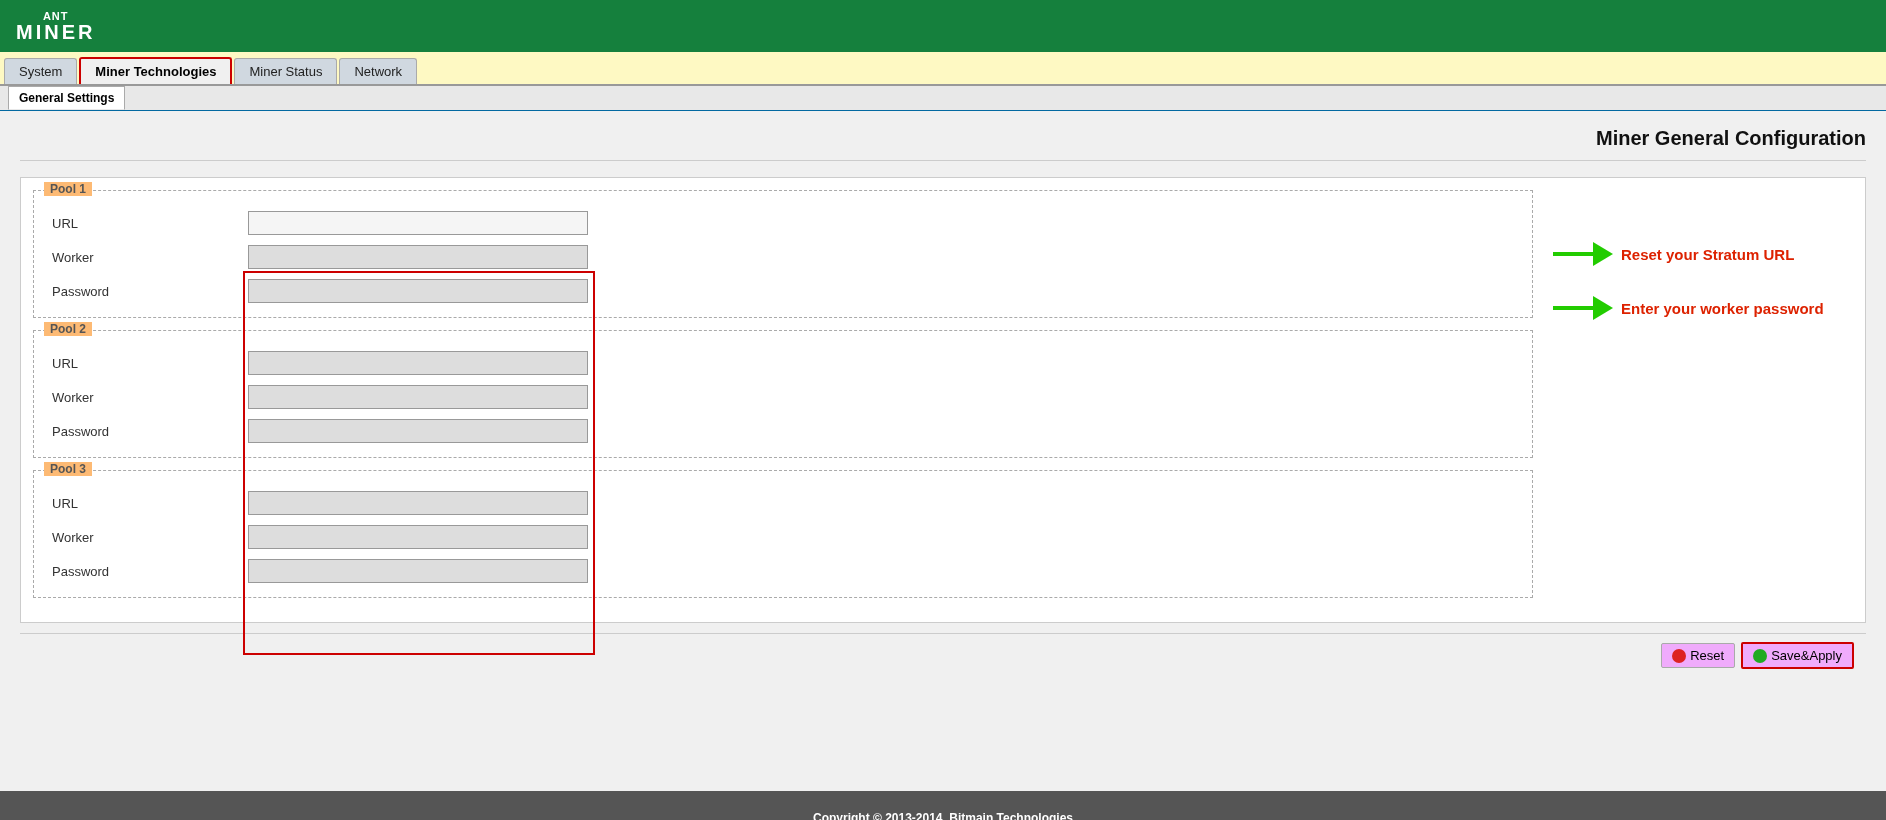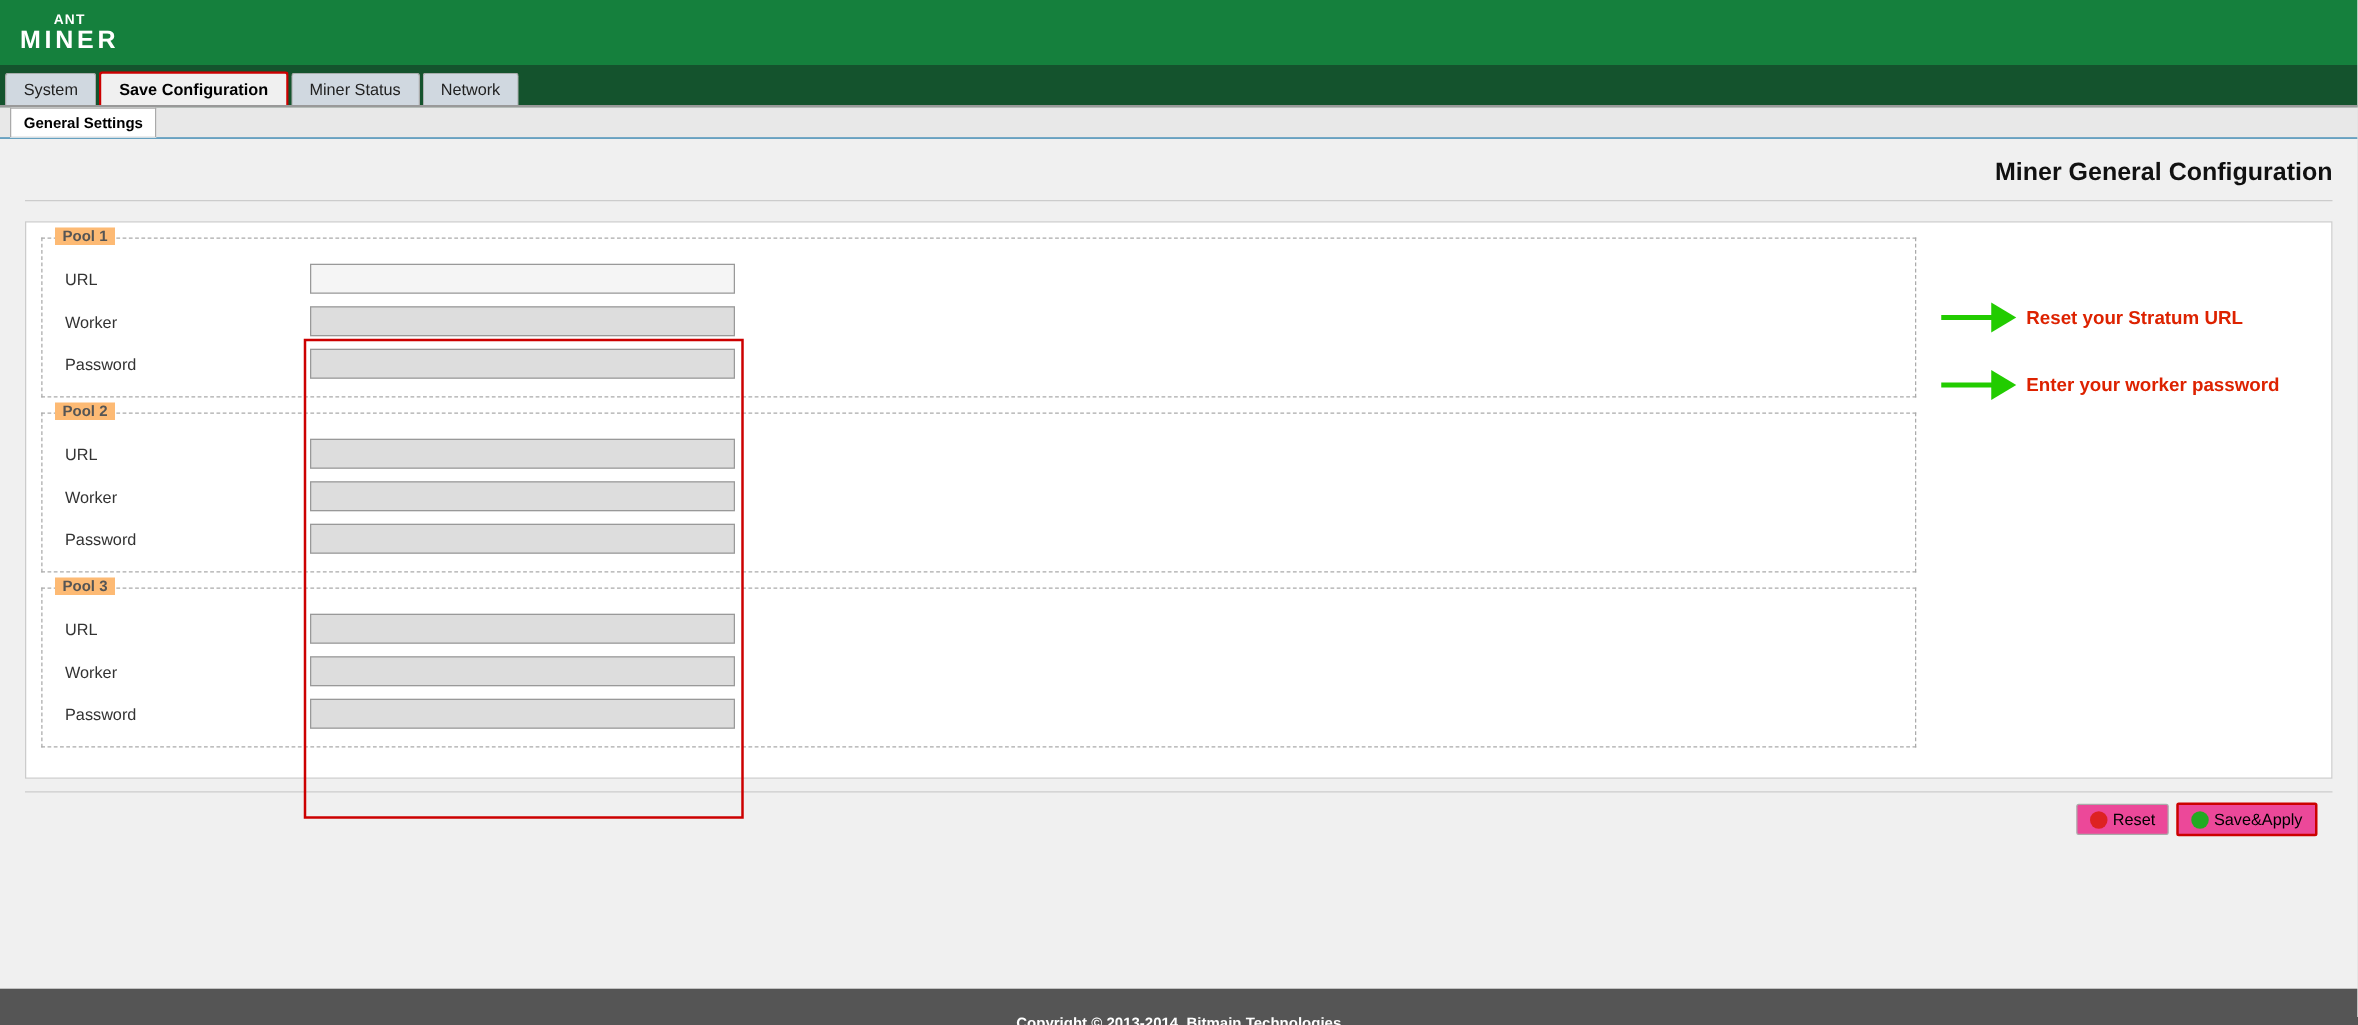--- a/index.html
+++ b/index.html
@@ -21,21 +21,21 @@
       display: flex;
       flex-direction: column;
       align-items: center;
       line-height: 1;
     }
     #header .logo .ant { font-size: 11px; letter-spacing: 1px; }
     #header .logo .miner { font-size: 20px; letter-spacing: 3px; }
 
     
     #tab-bar {
-      background: #14532d;
+      background: #fef9c3;
       border-bottom: 2px solid #999;
       display: flex;
       align-items: flex-end;
       padding: 4px 4px 0 4px;
       min-height: 34px;
     }
     .tab {
       padding: 5px 14px;
       border: 1px solid #aaa;
       border-bottom: none;
@@ -149,21 +149,21 @@
       background: #f0f0f0;
       border-top: 1px solid #ccc;
       gap: 6px;
     }
     .btn {
       display: flex;
       align-items: center;
       gap: 4px;
       padding: 4px 10px;
       border: 1px solid #aaa;
-      background: #ec4899;
+      background: #f0abfc;
       cursor: pointer;
       font-size: 13px;
       border-radius: 2px;
     }
     .btn.save-apply {
       border: 2px solid #cc0000;
     }
     .btn-icon {
       width: 14px;
       height: 14px;
@@ -216,21 +216,21 @@
 
 <div id="header" data-name="header">
   <div class="logo" data-name="logo">
     <span class="ant" data-name="logo-top">ANT</span>
     <span class="miner" data-name="logo-bottom">MINER</span>
   </div>
 </div>
 
 <div id="tab-bar" data-name="tab-bar">
   <div class="tab" data-name="tab-system">System</div>
-  <div class="tab active" data-name="tab-miner-configuration">Save Configuration</div>
+  <div class="tab active" data-name="tab-miner-configuration">Miner Technologies</div>
   <div class="tab" data-name="tab-miner-status">Miner Status</div>
   <div class="tab" data-name="tab-network">Network</div>
 </div>
 
 <div id="sub-tab-bar" data-name="sub-tab-bar">
   <div class="sub-tab active" data-name="sub-tab-general-settings">General Settings</div>
 </div>
 
 <div id="main" data-name="main-content">
   <div id="page-title" data-name="page-title">Miner General Configuration</div>

